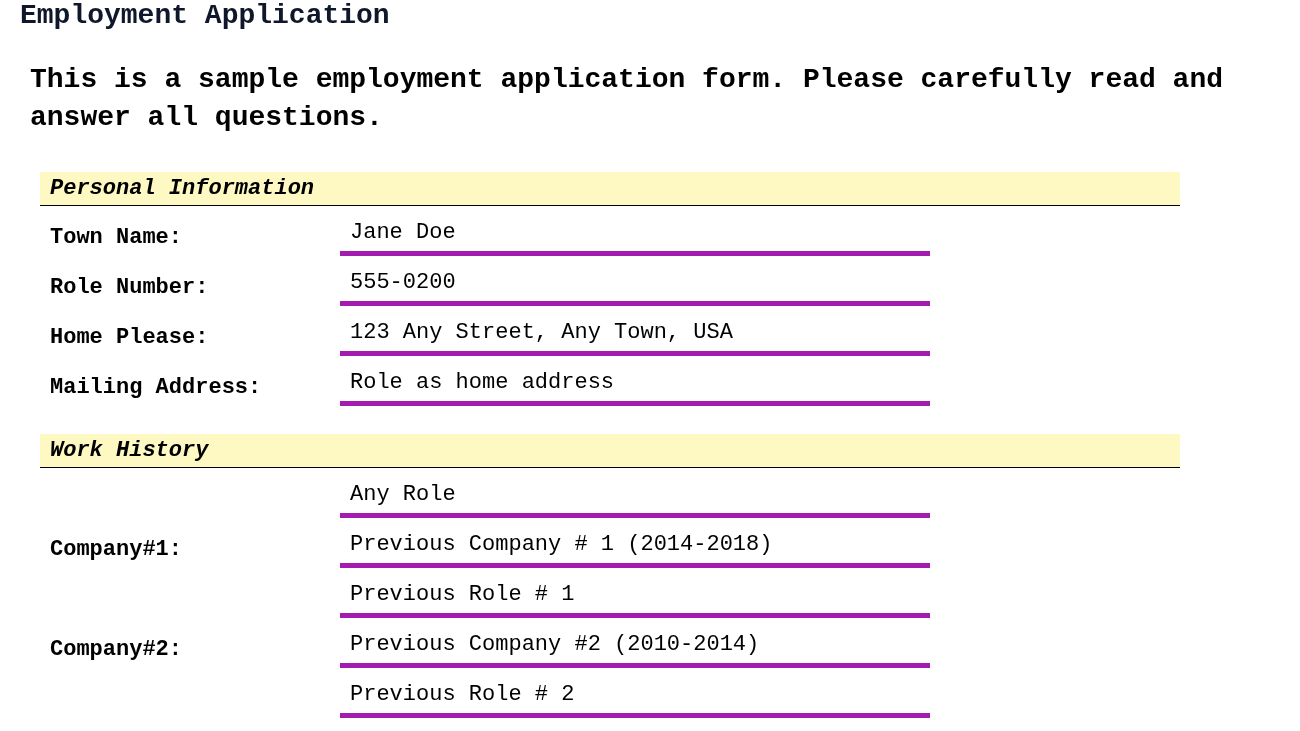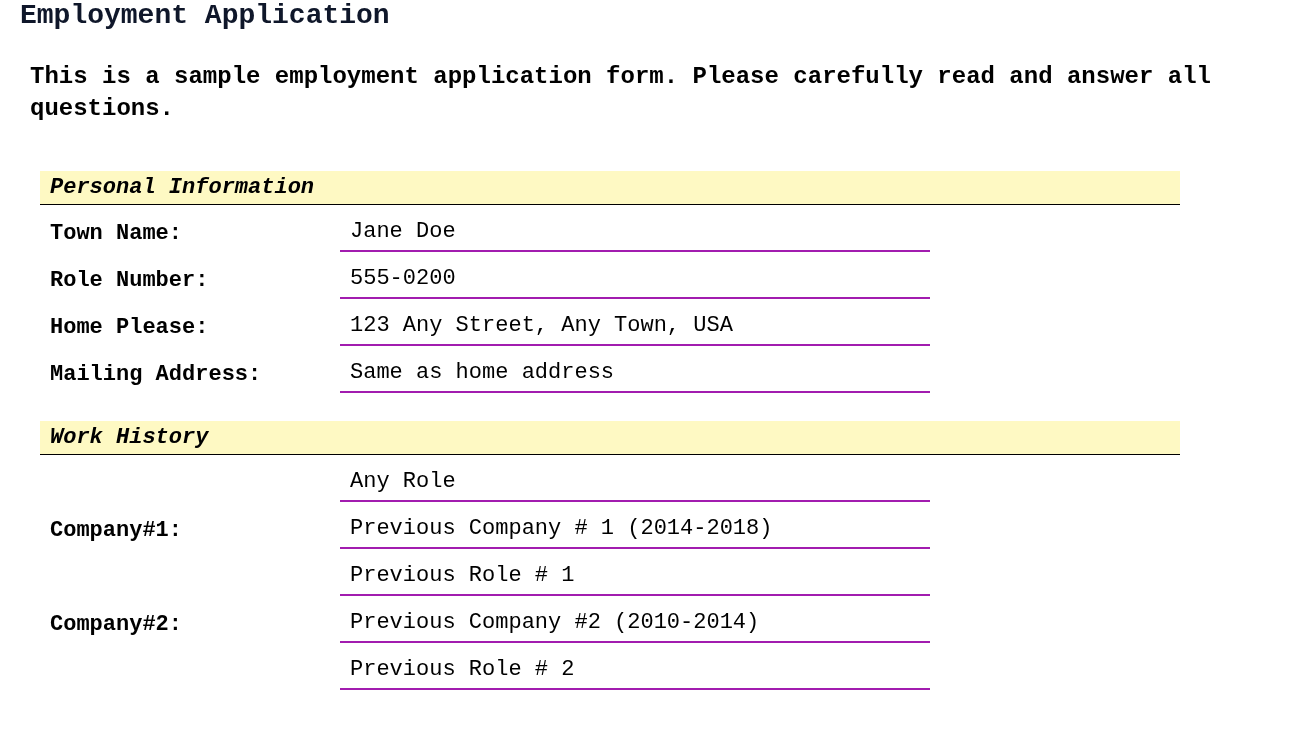--- a/index.html
+++ b/index.html
@@ -19,24 +19,24 @@
     }
     .title {
       color: #0f172a;
       font-weight: bold;
       font-size: 28px;
       margin-top: 0;
       margin-bottom: 30px;
     }
     .intro {
       font-weight: bold;
-      font-size: 24px;
+      font-size: 28px;
       line-height: 1.35;
       margin-left: 10px;
-      margin-bottom: 45px;
+      margin-bottom: 35px;
     }
     .section {
       width: 1140px;
       margin-left: 20px;
     }
     .section-header {
       background: #fef9c3;
       font-style: italic;
       font-weight: bold;
       padding: 4px 10px;
@@ -51,21 +51,21 @@
     .label {
       width: 300px;
       font-weight: bold;
       padding-left: 10px;
       padding-bottom: 6px;
     }
     .value-wrap {
       width: 590px;
     }
     .value {
-      border-bottom: 2px solid #a21caf;
+      border-bottom: 5px solid #a21caf;
       padding: 0 0 6px 10px;
       min-height: 28px;
     }
     .spacer {
       height: 28px;
     }
   </style>
 </head>
 <body>
 
@@ -95,21 +95,21 @@
     <div class="row">
       <div class="label">Home Please:</div>
       <div class="value-wrap">
         <div class="value">123 Any Street, Any Town, USA</div>
       </div>
     </div>
 
     <div class="row">
       <div class="label">Mailing Address:</div>
       <div class="value-wrap">
-        <div class="value">Same as home address</div>
+        <div class="value">Role as home address</div>
       </div>
     </div>
   </div>
 
   <div class="spacer"></div>
 
   <div class="section">
     <div class="section-header">Work History</div>
 
     <div class="row">

